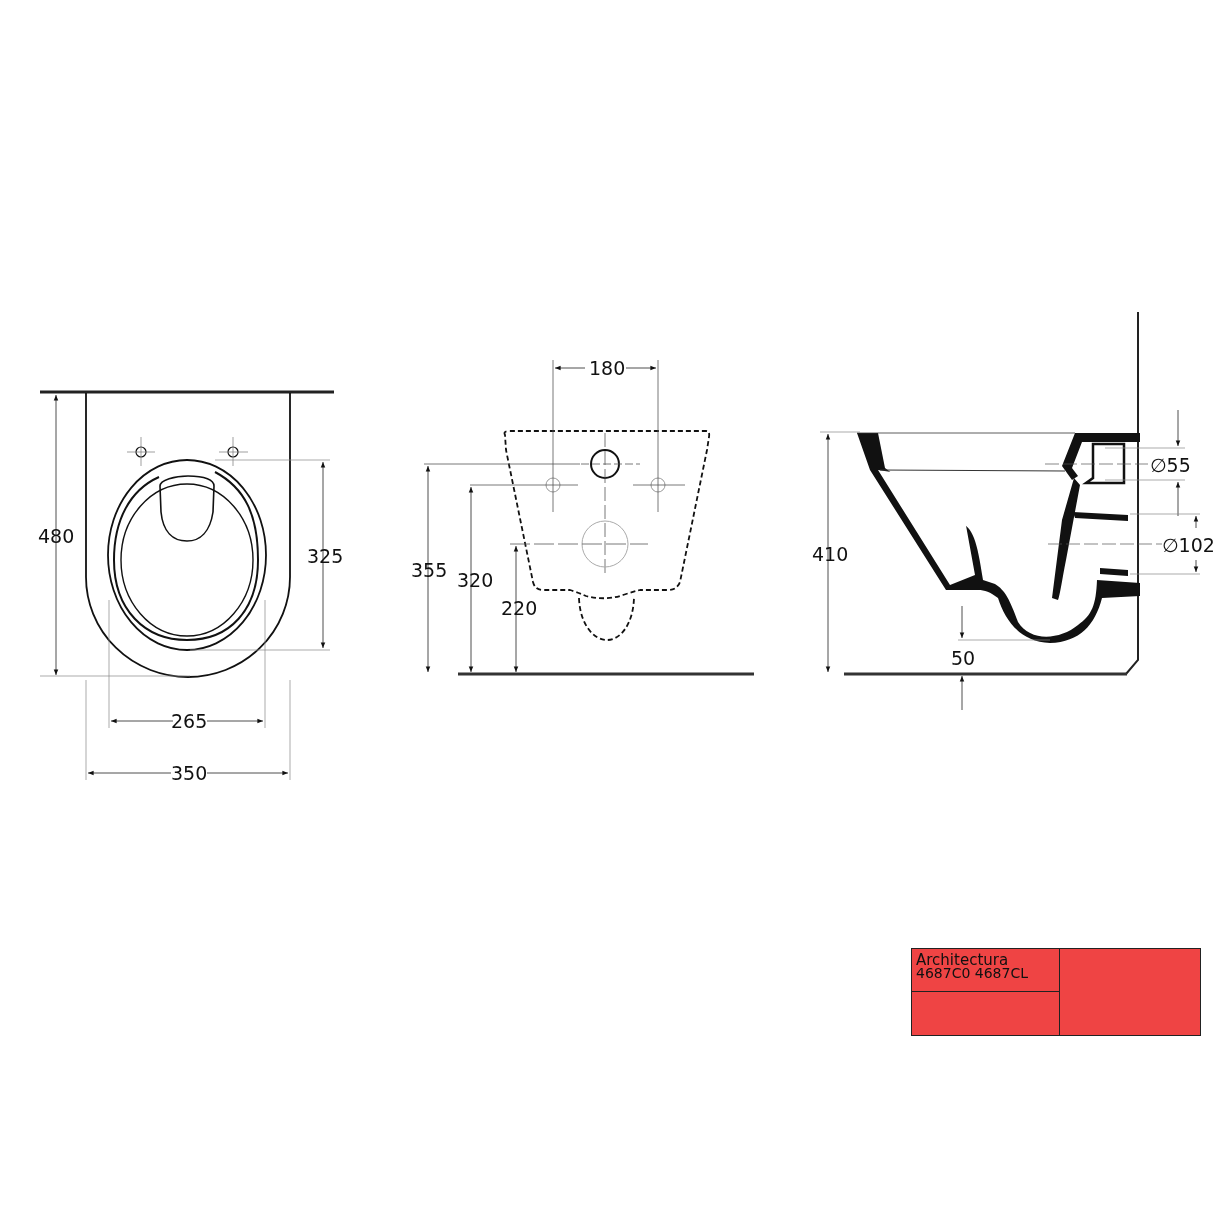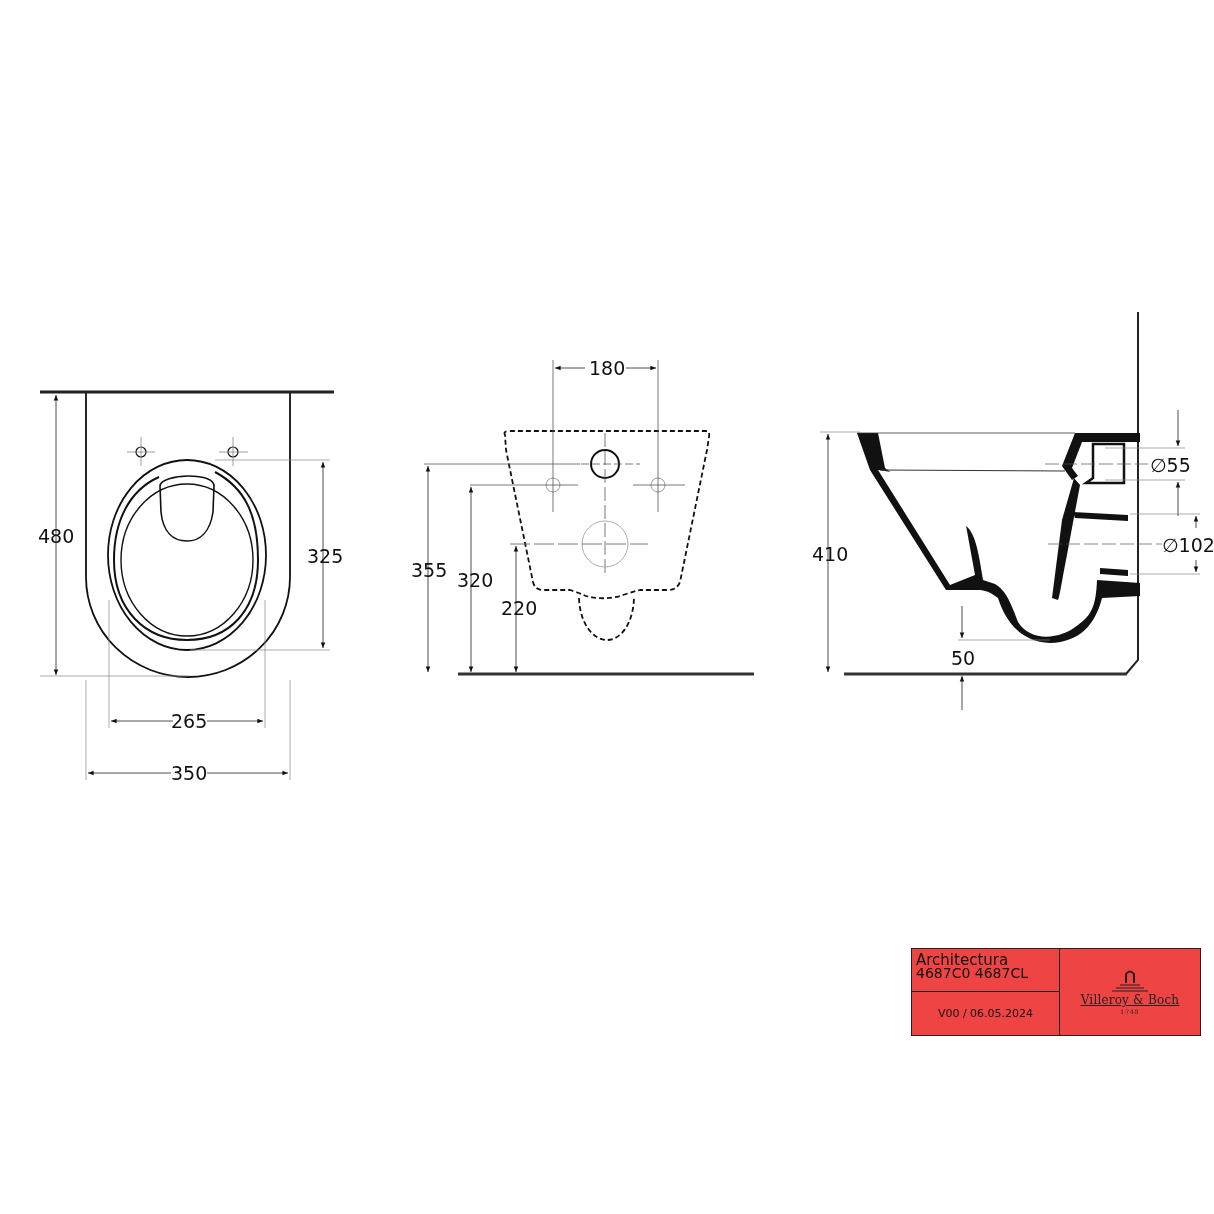--- a/index.html
+++ b/index.html
@@ -146,25 +146,14 @@
     <text class="dimtext" x="951" y="665">50</text>
   </g>
 </svg>
 
 <div class="titleblock">
   <div class="tb-left">
     <div class="tb-product">
       <div class="tb-name">Architectura</div>
       <div class="tb-codes">4687C0 4687CL</div>
     </div>
-    <div class="tb-rev">V00 / 06.05.2024</div>
-  </div>
-  <div class="tb-right">
-    <svg width="40" height="24" viewBox="0 0 40 24">
-      <path d="M16,14 L16,5 Q20,0 24,5 L24,14" fill="none" stroke="#222" stroke-width="2"></path>
-      <line x1="10" y1="16" x2="30" y2="16" stroke="#222" stroke-width="1"></line>
-      <line x1="6" y1="19" x2="34" y2="19" stroke="#222" stroke-width="1"></line>
-      <line x1="2" y1="22" x2="38" y2="22" stroke="#222" stroke-width="1"></line>
-    </svg>
-    <div class="brand-name">Villeroy &amp; Boch</div>
-    <div class="brand-year">1748</div>
   </div>
 </div>
 
 </body></html>

